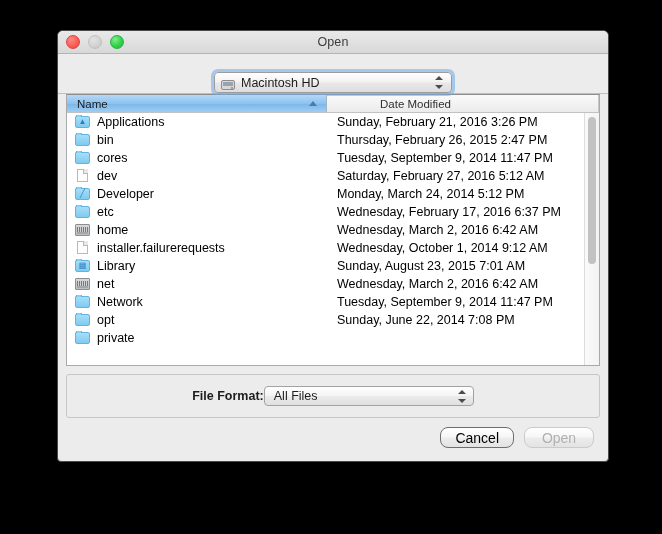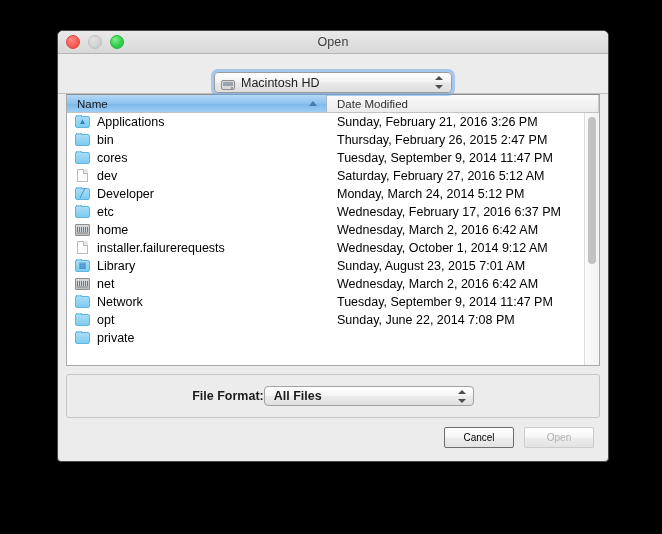--- a/index.html
+++ b/index.html
@@ -136,20 +136,21 @@
     display: flex;
     flex-direction: column;
     overflow: hidden;
   }
   #column-headers {
     flex: 0 0 17px;
     display: flex;
     font-size: 11.5px;
     border-bottom: 1px solid #c2c2c2;
     background: linear-gradient(to bottom, #fafafa 0%, #ebebeb 100%);
+    gap: 43px;
   }
   .col-head {
     display: flex;
     align-items: center;
     height: 17px;
     box-sizing: border-box;
     padding-left: 10px;
     position: relative;
   }
   .col-head.sorted {
@@ -334,37 +335,36 @@
     border-radius: 4px;
     display: flex;
     align-items: center;
     padding: 0 5px 0 9px;
     box-sizing: border-box;
   }
   #file-format-value {
     font-size: 12.5px;
     color: #1c1c1c;
     flex: 1;
-    font-weight: bold;
   }
 
   #button-bar {
     flex: 1 1 auto;
     display: flex;
     align-items: center;
     justify-content: flex-end;
     padding: 0 14px 4px 0;
     gap: 10px;
   }
   .push-button {
     min-width: 70px;
     height: 21px;
     padding: 0 14px;
-    font-size: 10px;
-    border-radius: 2px;
+    font-size: 14px;
+    border-radius: 8px;
     background: linear-gradient(to bottom, #ffffff 0%, #f6f6f6 48%, #ededed 52%, #e3e3e3 100%);
     display: flex;
     align-items: center;
     justify-content: center;
     box-sizing: border-box;
   }
   .push-button.enabled {
     border: 1px solid #6e6e6e;
     color: #000000;
   }

